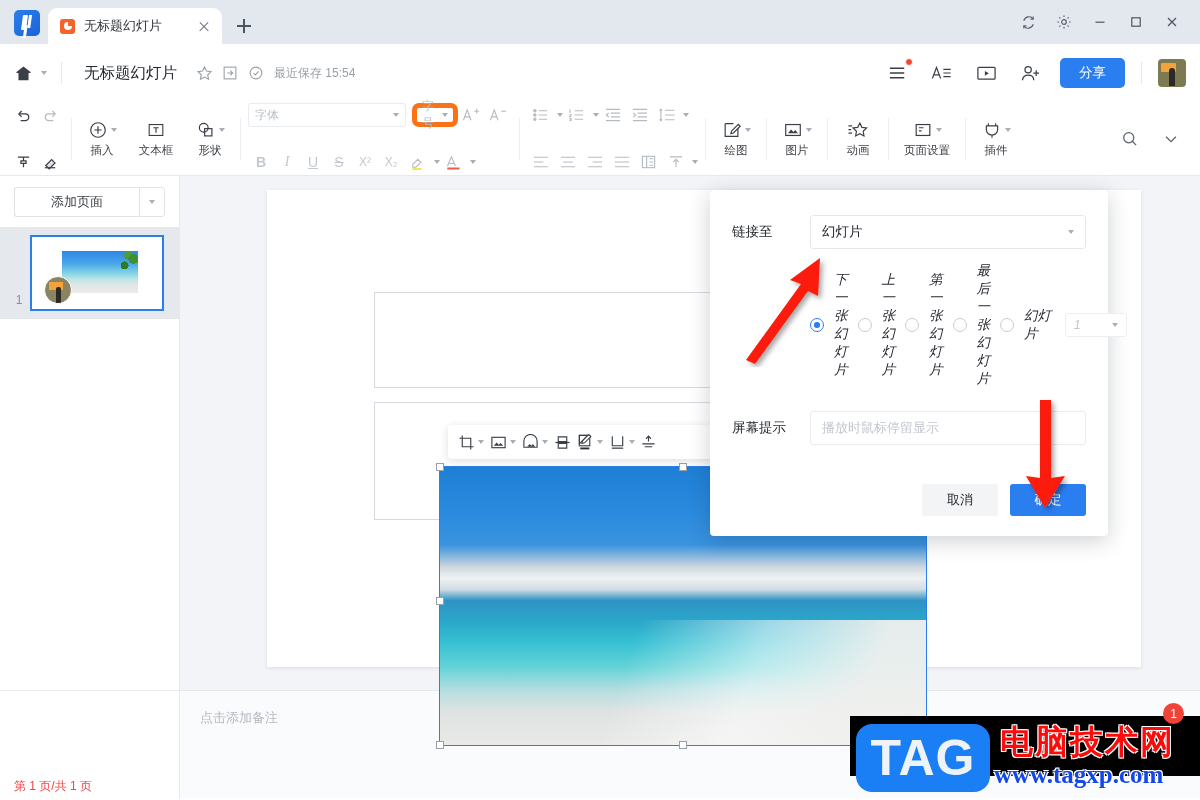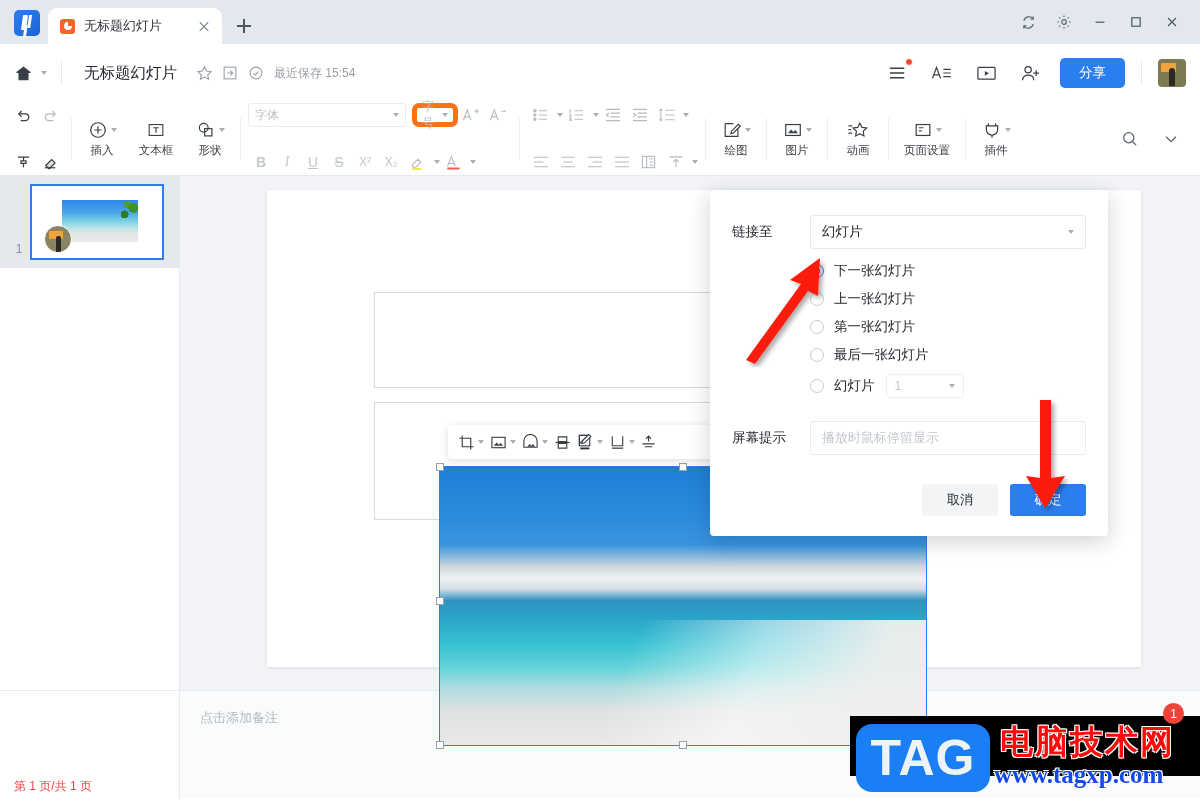--- a/index.html
+++ b/index.html
@@ -242,21 +242,21 @@
   .dlg-select {
     flex: 1; height: 34px; border: 1px solid #e4e7ec; border-radius: 3px;
     display: flex; align-items: center; padding: 0 11px; font-size: 13.5px; color: #23272e;
     cursor: pointer; background: #fff;
   }
   .dlg-input {
     flex: 1; height: 34px; border: 1px solid #e8ebef; border-radius: 3px;
     display: flex; align-items: center; padding: 0 11px; font-size: 13px; color: #c2c7cd;
     background: #fff;
   }
-  .radio-list { padding: 13px 0 0 100px; display: flex; flex-direction: column; gap: 10px; }
+  .radio-list { padding: 13px 0 0 100px; display: flex; flex-direction: row; gap: 10px; font-style: italic; }
   .radio-item { display: flex; align-items: center; cursor: pointer; }
   .rdo {
     width: 14px; height: 14px; border-radius: 50%; border: 1.4px solid #c6cbd2;
     background: #fff; flex: none; position: relative;
   }
   .rdo.on { border-color: #2b7ef0; border-width: 1.6px; }
   .rdo.on::after {
     content:""; position:absolute; left:3px; top:3px; width:5.5px; height:5.5px;
     border-radius:50%; background:#2b7ef0;
   }
@@ -670,20 +670,26 @@
         <svg width="16" height="16" viewBox="0 0 18 18" fill="none" stroke="#5b6270" stroke-width="1.4">
           <path d="M3.5 6.5L9 12l5.5-5.5"></path>
         </svg>
       </div>
     </div>
   </div>
 
   <div class="body-area">
 
     <div class="sidebar">
+      <div class="addpage-wrap">
+        <div class="addpage">添加页面</div>
+        <div class="addpage-arrow">
+          <span class="caret" style="margin:0;"></span>
+        </div>
+      </div>
       <div class="slide-strip">
         <div class="slide-row">
           <span class="slide-num">1</span>
           <div class="slide-thumb">
             <div class="thumb-img"></div>
             <div class="thumb-av"></div>
           </div>
         </div>
       </div>
     </div>

